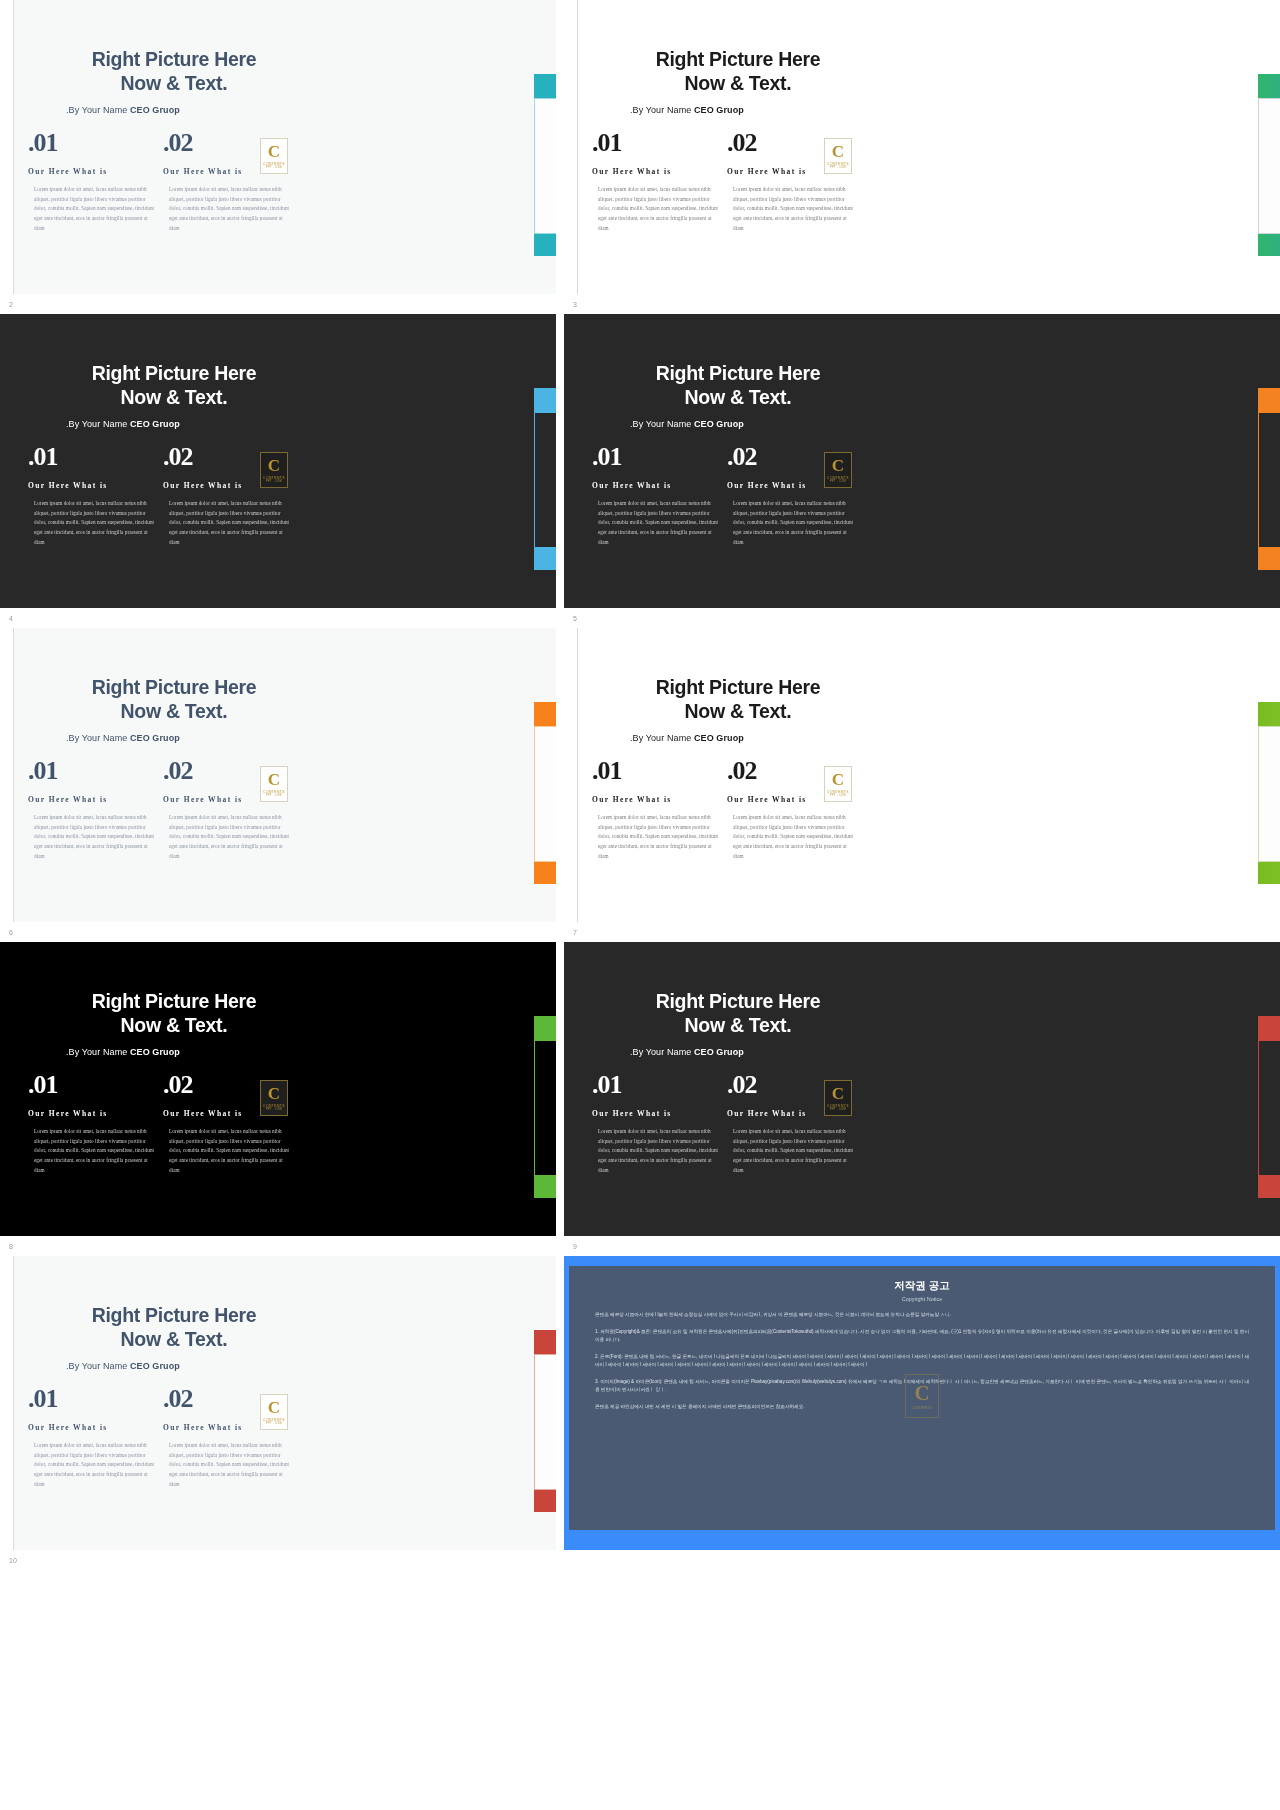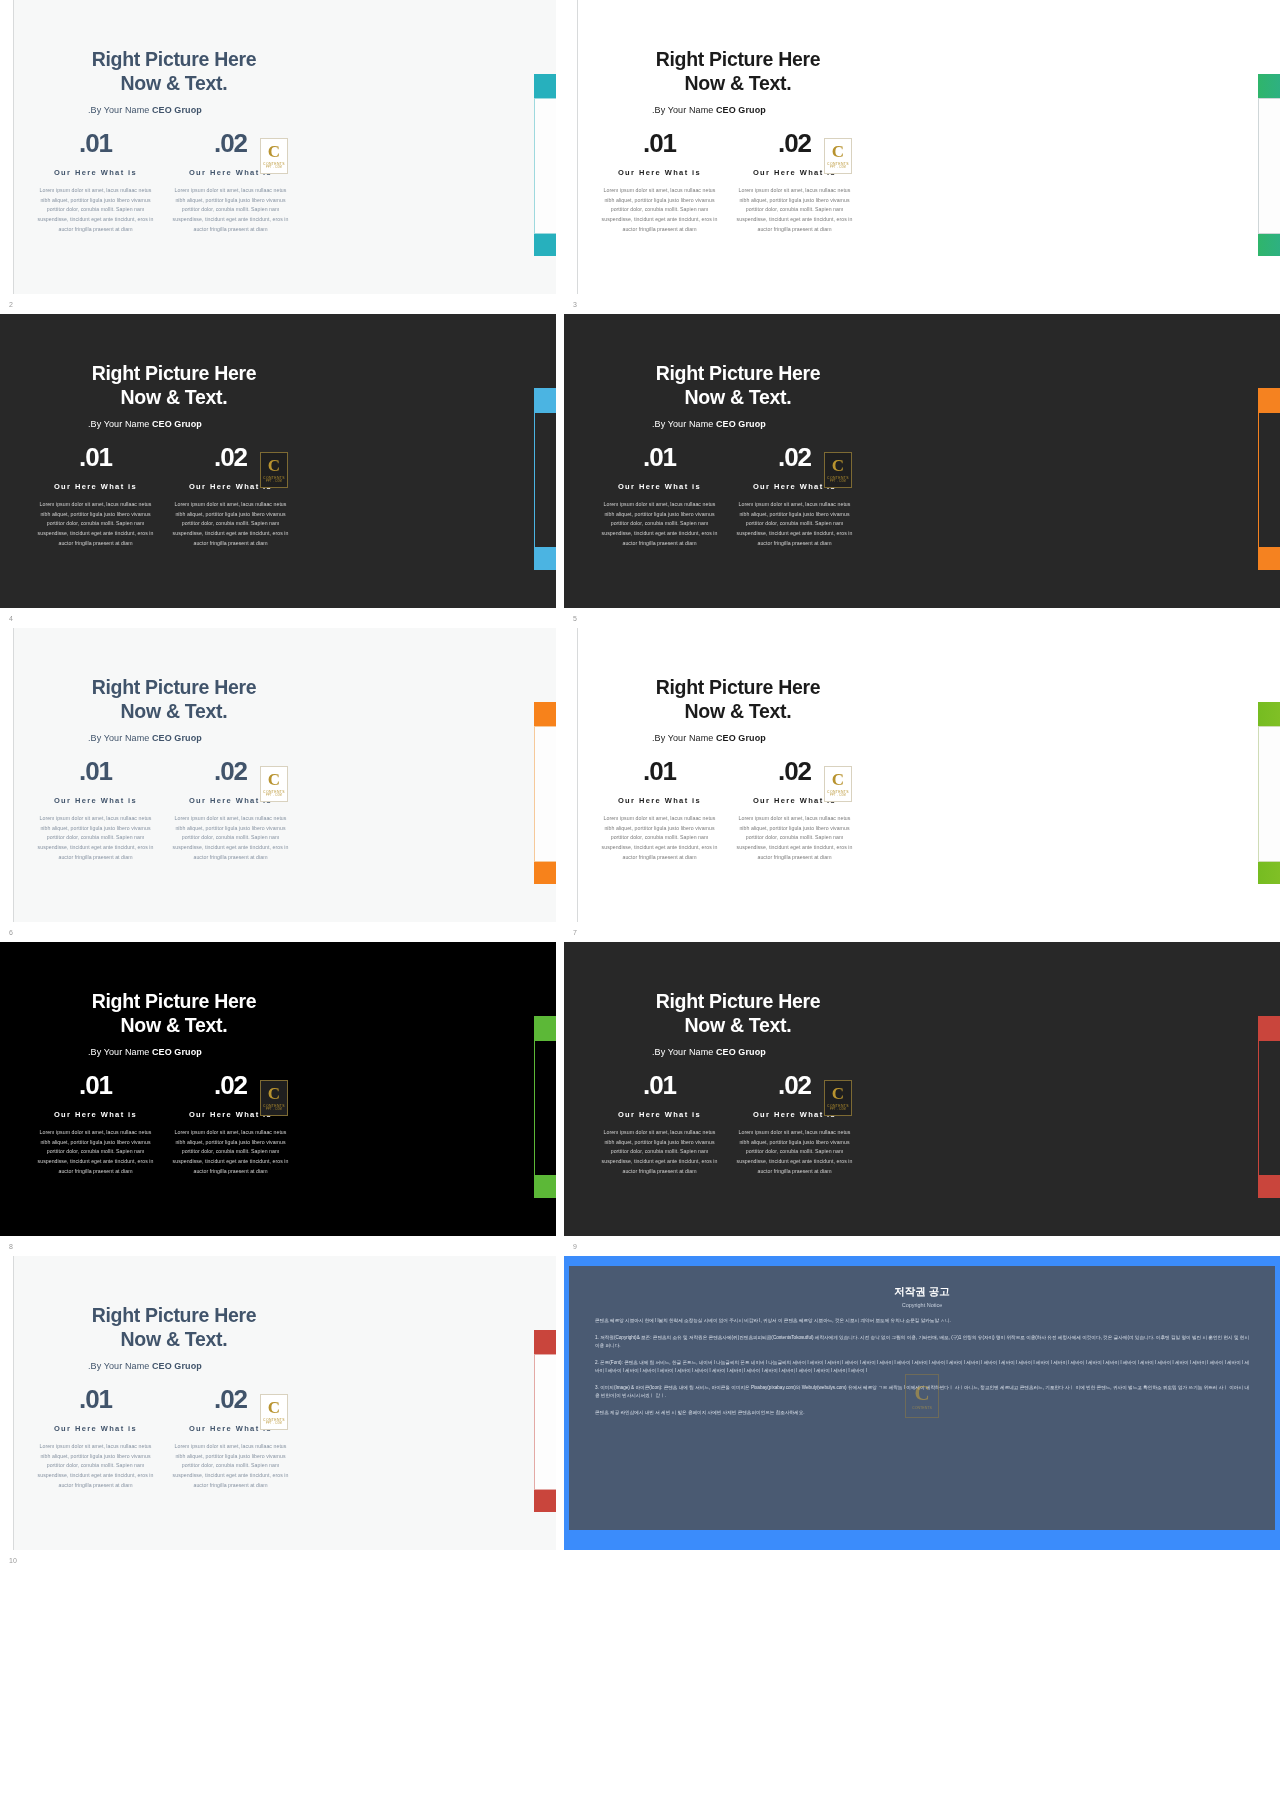--- a/index.html
+++ b/index.html
@@ -45,29 +45,29 @@
   
   .left {
     position: absolute; left: 44px; top: 48px; width: 260px;
   }
   .title {
     font-size: 19.5px; font-weight: bold; line-height: 1.22;
     letter-spacing: -0.3px;
     text-align: center;
   }
   .byline {
-    font-size: 9px; margin-top: 9px; margin-left: 44px; letter-spacing: 0.1px;
+    font-size: 9px; margin-top: 9px; margin-left: 22px; letter-spacing: 0.1px;
   }
   .byline b { font-weight: bold; }
 
   .cols {
     position: absolute; left: 28px; top: 128px;
     width: 290px; display: flex; gap: 0;
   }
-  .col { width: 135px; text-align: center; }
+  .col { width: 135px; text-align: left; font-family: Liberation Serif, serif; }
   .col .num {
     font-size: 26px; font-weight: bold; letter-spacing: -1px;
   }
   .col .sub {
     font-size: 7.5px; font-weight: bold; letter-spacing: 1.4px;
     margin-top: 9px;
   }
   .col .body {
     font-size: 5.2px; line-height: 1.85; margin-top: 9px;
     padding: 0 6px; letter-spacing: 0.05px;
@@ -147,21 +147,21 @@
   .slide.black .card .body { background:#000000; }
   .slide.dark .card .price, .slide.black .card .price,
   .slide.dark .card li, .slide.black .card li { color:#ededed; }
 
   
   .cslide { position: relative; width: 100%; height: 294px; background:#3b8cfb; }
   .cpanel {
     position: absolute; left: 5px; right: 5px; top: 10px; bottom: 20px;
     background: #4a5a72;
   }
-  .ctitle { text-align:center; color:#ffffff; font-size:10.5px; font-weight:bold; margin-top:19px; }
+  .ctitle { text-align:center; color:#ffffff; font-size:10.5px; font-weight:bold; margin-top:13px; }
   .csub   { text-align:center; color:#c7d0dd; font-size:5.5px; margin-top:3px; }
   .cpara  { color:#dfe5ee; font-size:4.6px; line-height:1.75; margin:9px 26px 0 26px; text-align:justify; }
   .cwm {
     position:absolute; left:50%; top:108px; transform:translateX(-50%);
     width:34px; height:44px; border:1px solid #8c7a45;
     display:flex; flex-direction:column; align-items:center; justify-content:center;
     opacity:.55;
   }
   .cwm .mark { font-size:21px; font-weight:bold; color:#c9a43c; font-family:"Liberation Serif", serif; line-height:1; }
   .cwm .lt1 { font-size:3.6px; color:#c9a43c; margin-top:2px; }

